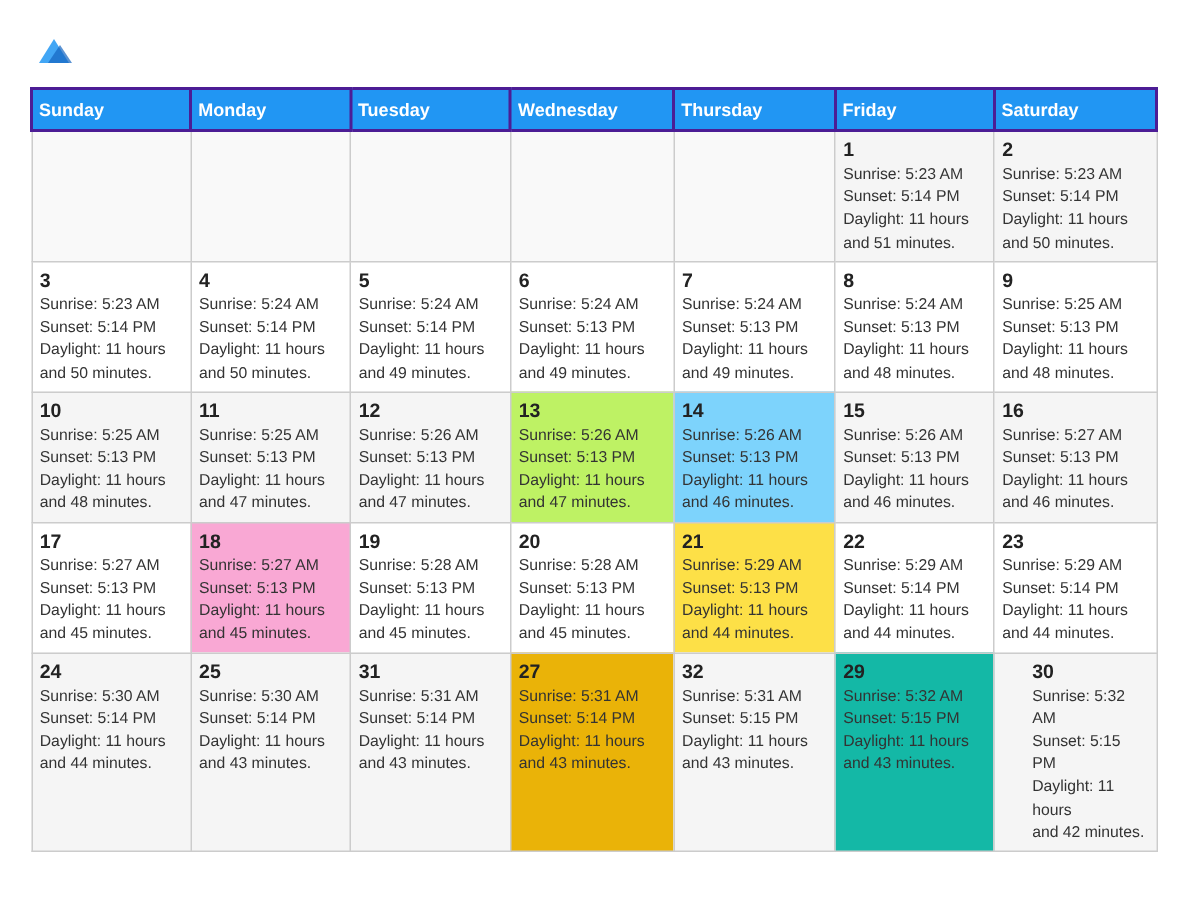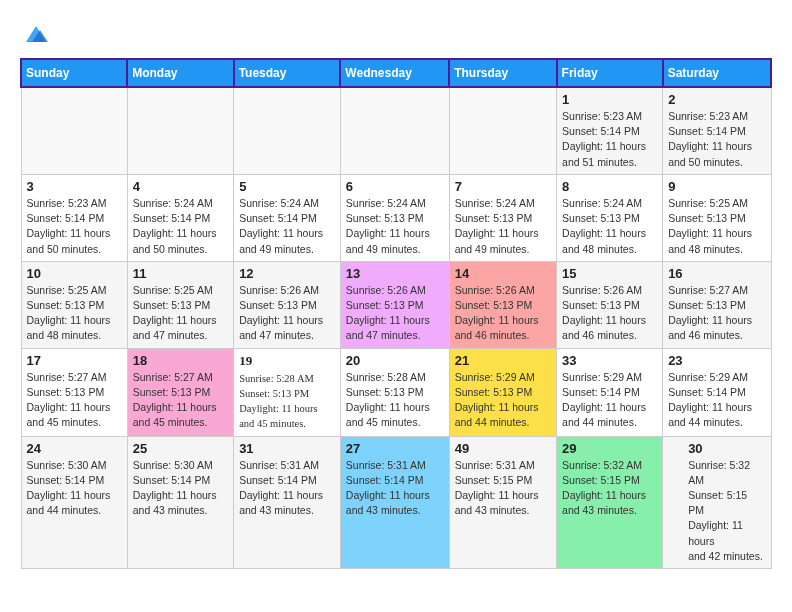--- a/index.html
+++ b/index.html
@@ -223,28 +223,28 @@
 Daylight: 11 hours
 and 47 minutes.</div>
           </td>
           <td style="background: rgb(245, 245, 245);">
             <span class="day-num">12</span>
             <div class="day-info" style="white-space: pre-line;">Sunrise: 5:26 AM
 Sunset: 5:13 PM
 Daylight: 11 hours
 and 47 minutes.</div>
           </td>
-          <td style="background: #f0abfc;">
+          <td style="background: #bef264;">
             <span class="day-num">13</span>
             <div class="day-info" style="white-space: pre-line;">Sunrise: 5:26 AM
 Sunset: 5:13 PM
 Daylight: 11 hours
 and 47 minutes.</div>
           </td>
-          <td style="background: #fca5a5;">
+          <td style="background: #7dd3fc;">
             <span class="day-num">14</span>
             <div class="day-info" style="white-space: pre-line;">Sunrise: 5:26 AM
 Sunset: 5:13 PM
 Daylight: 11 hours
 and 46 minutes.</div>
           </td>
           <td style="background: rgb(245, 245, 245);">
             <span class="day-num">15</span>
             <div class="day-info" style="white-space: pre-line;">Sunrise: 5:26 AM
 Sunset: 5:13 PM
@@ -267,21 +267,21 @@
 Daylight: 11 hours
 and 45 minutes.</div>
           </td>
           <td style="background: #f9a8d4;">
             <span class="day-num">18</span>
             <div class="day-info" style="white-space: pre-line;">Sunrise: 5:27 AM
 Sunset: 5:13 PM
 Daylight: 11 hours
 and 45 minutes.</div>
           </td>
-          <td style="background: rgb(255, 255, 255); font-family: Liberation Serif, serif;">
+          <td style="background: rgb(255, 255, 255);">
             <span class="day-num">19</span>
             <div class="day-info" style="white-space: pre-line;">Sunrise: 5:28 AM
 Sunset: 5:13 PM
 Daylight: 11 hours
 and 45 minutes.</div>
           </td>
           <td style="background: rgb(255, 255, 255);">
             <span class="day-num">20</span>
             <div class="day-info" style="white-space: pre-line;">Sunrise: 5:28 AM
 Sunset: 5:13 PM
@@ -289,21 +289,21 @@
 and 45 minutes.</div>
           </td>
           <td style="background: #fde047;">
             <span class="day-num">21</span>
             <div class="day-info" style="white-space: pre-line;">Sunrise: 5:29 AM
 Sunset: 5:13 PM
 Daylight: 11 hours
 and 44 minutes.</div>
           </td>
           <td style="background: rgb(255, 255, 255);">
-            <span class="day-num">33</span>
+            <span class="day-num">22</span>
             <div class="day-info" style="white-space: pre-line;">Sunrise: 5:29 AM
 Sunset: 5:14 PM
 Daylight: 11 hours
 and 44 minutes.</div>
           </td>
           <td style="background: rgb(255, 255, 255);">
             <span class="day-num">23</span>
             <div class="day-info" style="white-space: pre-line;">Sunrise: 5:29 AM
 Sunset: 5:14 PM
 Daylight: 11 hours
@@ -325,35 +325,35 @@
 Daylight: 11 hours
 and 43 minutes.</div>
           </td>
           <td style="background: rgb(245, 245, 245);">
             <span class="day-num">31</span>
             <div class="day-info" style="white-space: pre-line;">Sunrise: 5:31 AM
 Sunset: 5:14 PM
 Daylight: 11 hours
 and 43 minutes.</div>
           </td>
-          <td style="background: #7dd3fc;">
+          <td style="background: #eab308;">
             <span class="day-num">27</span>
             <div class="day-info" style="white-space: pre-line;">Sunrise: 5:31 AM
 Sunset: 5:14 PM
 Daylight: 11 hours
 and 43 minutes.</div>
           </td>
           <td style="background: rgb(245, 245, 245);">
-            <span class="day-num">49</span>
+            <span class="day-num">32</span>
             <div class="day-info" style="white-space: pre-line;">Sunrise: 5:31 AM
 Sunset: 5:15 PM
 Daylight: 11 hours
 and 43 minutes.</div>
           </td>
-          <td style="background: #86efac;">
+          <td style="background: #14b8a6;">
             <span class="day-num">29</span>
             <div class="day-info" style="white-space: pre-line;">Sunrise: 5:32 AM
 Sunset: 5:15 PM
 Daylight: 11 hours
 and 43 minutes.</div>
           </td>
           <td style="background: rgb(245, 245, 245); padding-left: 25px;">
             <span class="day-num">30</span>
             <div class="day-info" style="white-space: pre-line;">Sunrise: 5:32 AM
 Sunset: 5:15 PM

